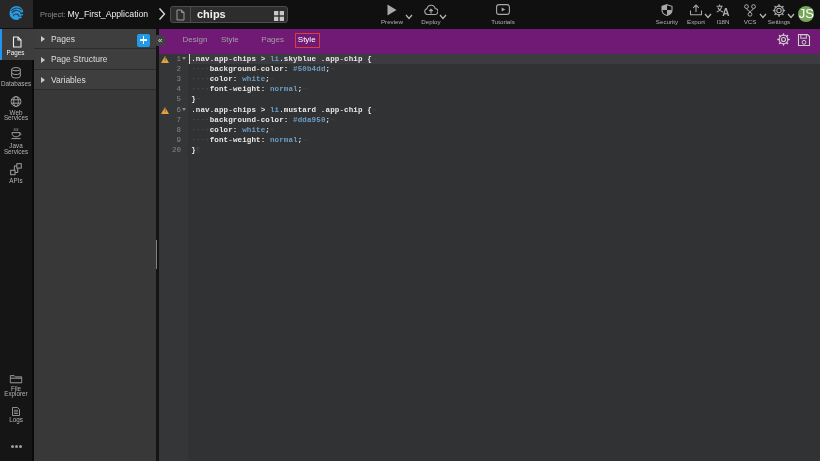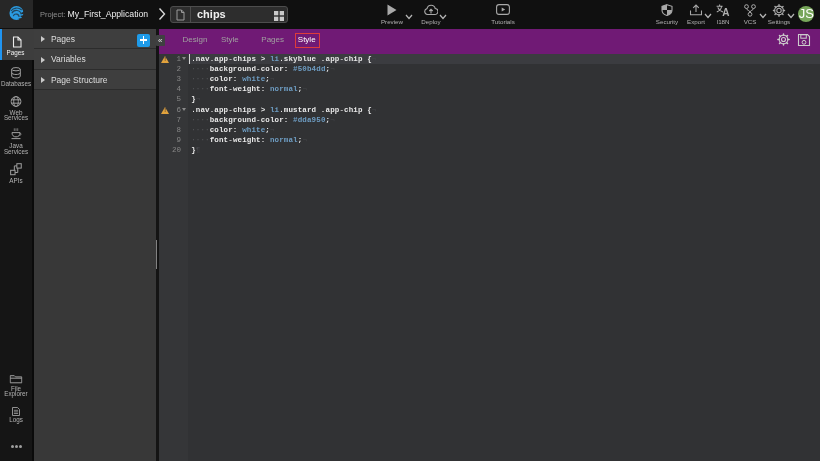--- a/index.html
+++ b/index.html
@@ -237,25 +237,25 @@
   <div class="prow">
       <span class="car"></span>
       <span class="pt">Pages</span>
       <div id="plusbtn">
         <div class="h"></div>
         <div class="v"></div>
       </div>
     </div>
   <div class="prow">
       <span class="car"></span>
-      <span class="pt">Variables</span>
+      <span class="pt">Page Structure</span>
     </div>
   <div class="prow">
       <span class="car"></span>
-      <span class="pt">Page Structure</span>
+      <span class="pt">Variables</span>
     </div>
 </div>
 <div id="splitter"></div>
 <div style="position:absolute;left:156.2px;top:240px;width:1.3px;height:29px;background:#828282"></div>
 
 <div id="editor">
   <div id="tabbar">
     <div class="tab" style="left:24.1px">Design</div>
     <div class="tab" style="left:62.5px">Style</div>
     <div class="tab" style="left:102.8px">Pages</div>

